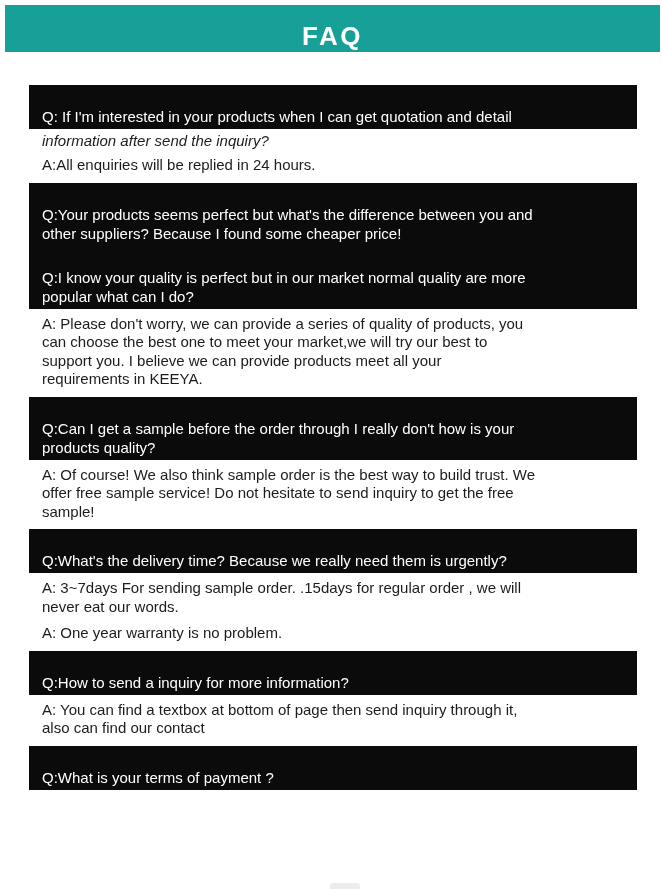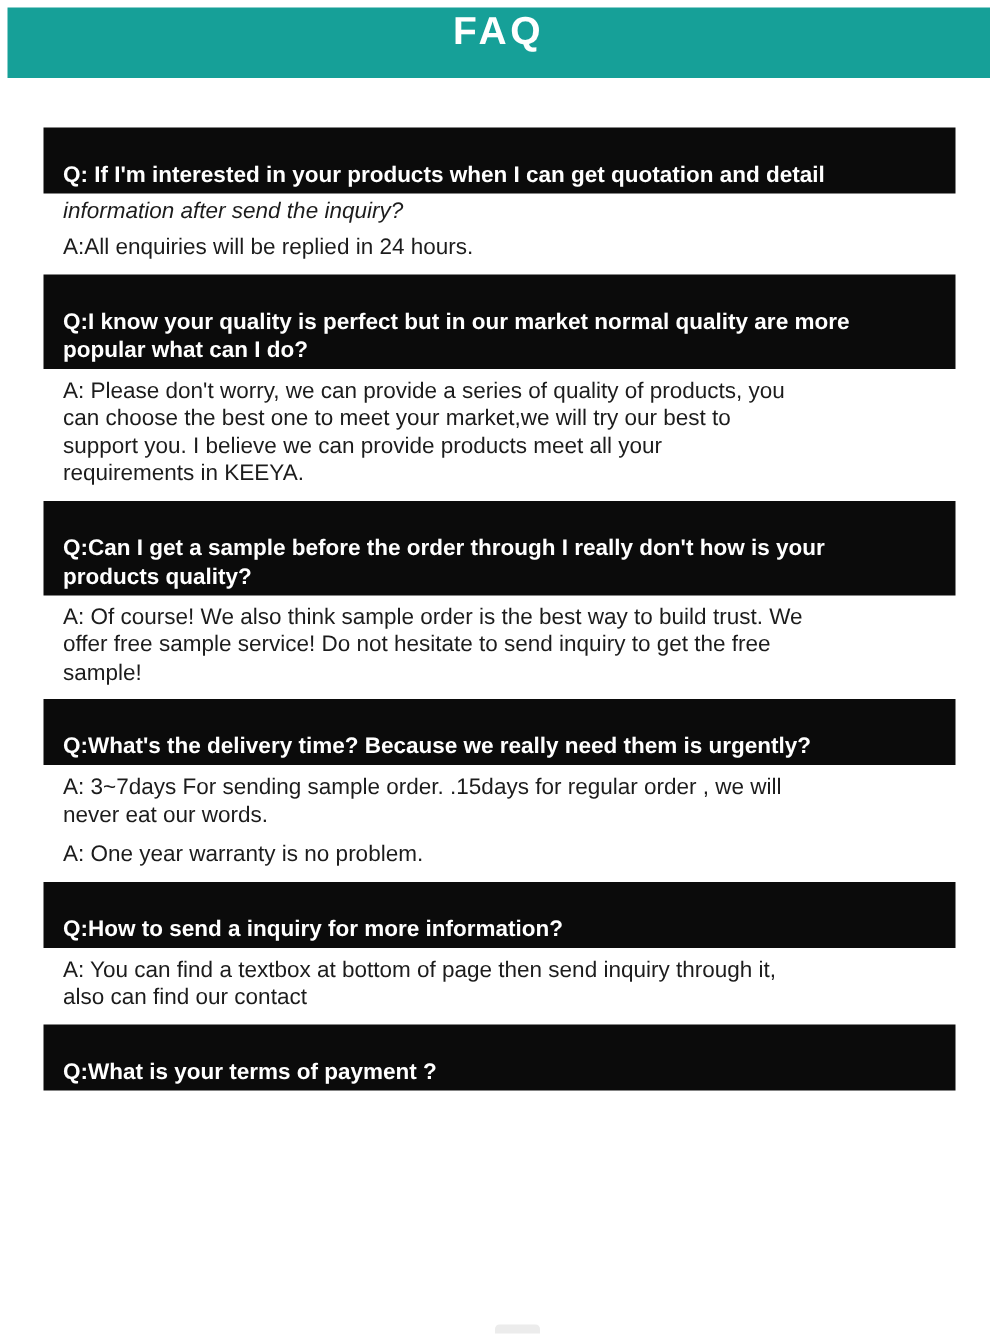--- a/index.html
+++ b/index.html
@@ -16,21 +16,21 @@
     font-family: "Liberation Sans", "DejaVu Sans", sans-serif;
   }
   .top-bar {
     position: absolute;
     left: 5px;
     top: 5px;
     right: 2px;
     height: 47px;
     background: var(--header-bg, #16A098);
     display: flex;
-    align-items: flex-start;
+    align-items: flex-end;
     justify-content: center;
   }
   .page-title {
     margin: 0;
     color: var(--header-text, #ffffff);
     font-size: 26px;
     font-weight: 700;
     letter-spacing: 2.5px;
   }
   .faq-list {
@@ -40,21 +40,20 @@
     top: 85px;
   }
   .faq-item { margin: 0; }
   .q-bar {
     background: var(--qbar-bg, #0b0b0b);
     color: var(--qbar-text, #ffffff);
     font-size: 15px;
     line-height: 19px;
     padding: 3px 13px;
     white-space: pre-line;
-    font-weight: bold;
   }
   .q-tail {
     color: var(--answer-text, #1c1c1c);
     font-size: 15px;
     line-height: 19px;
     padding: 2px 13px 0;
     white-space: pre-line;
     font-style: italic;
   }
   .answer {
@@ -85,20 +84,24 @@
 <main class="faq-list" id="faq-list">
   <section class="faq-item">
     <div class="q-bar">
       <span class="q-text">Q: If I'm interested in your products when I can get quotation and detail</span>
     </div>
     <div class="q-tail">information after send the inquiry?</div>
     <p class="answer">A:All enquiries will be replied in 24 hours.</p>
   </section>
 
   <section class="faq-item">
+    <div class="q-bar">
+      <span class="q-text">Q:Your products seems perfect but what's the difference between you and
+other suppliers? Because I found some cheaper price!</span>
+    </div>
 
   </section>
 
   <section class="faq-item">
     <div class="q-bar">
       <span class="q-text">Q:I know your quality is perfect but in our market normal quality are more
 popular what can I do?</span>
     </div>
 
     <p class="answer">A: Please don't worry, we can provide a series of quality of products, you

